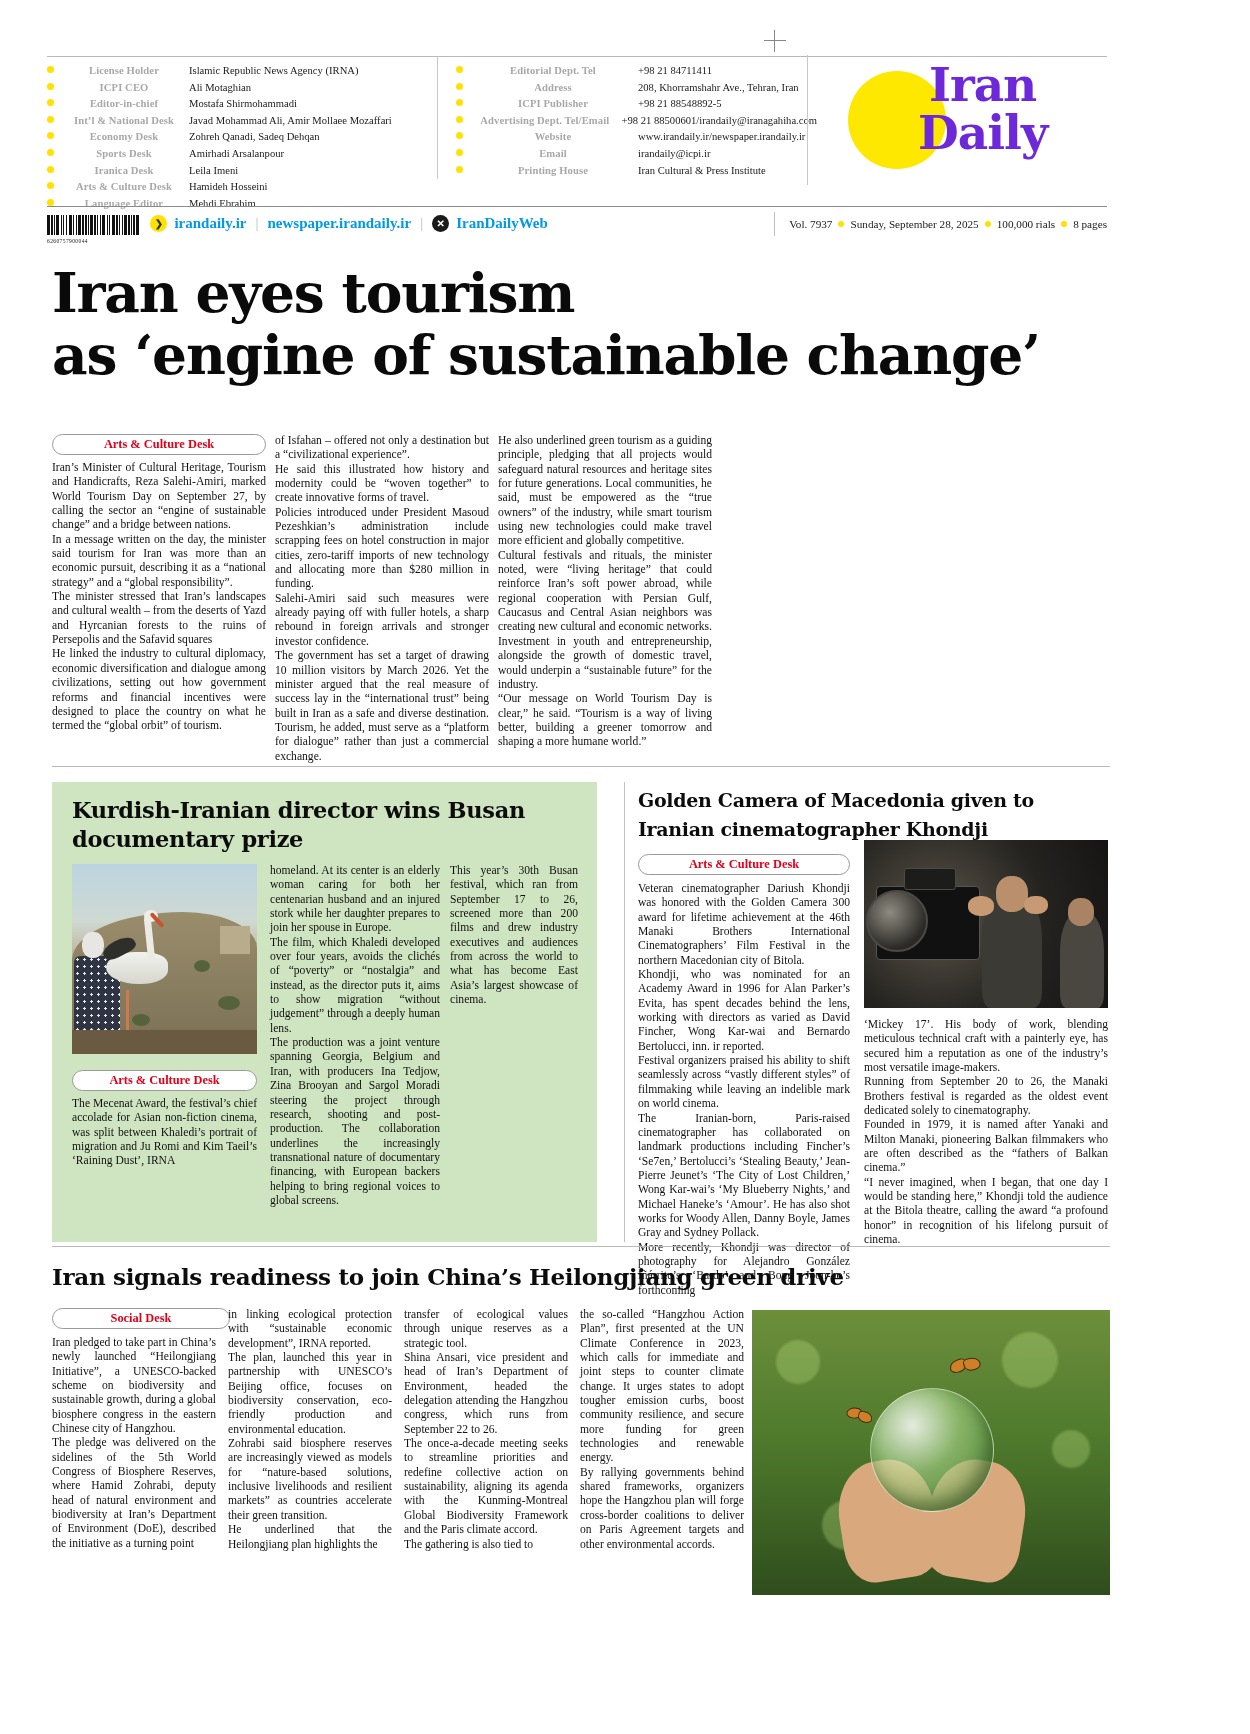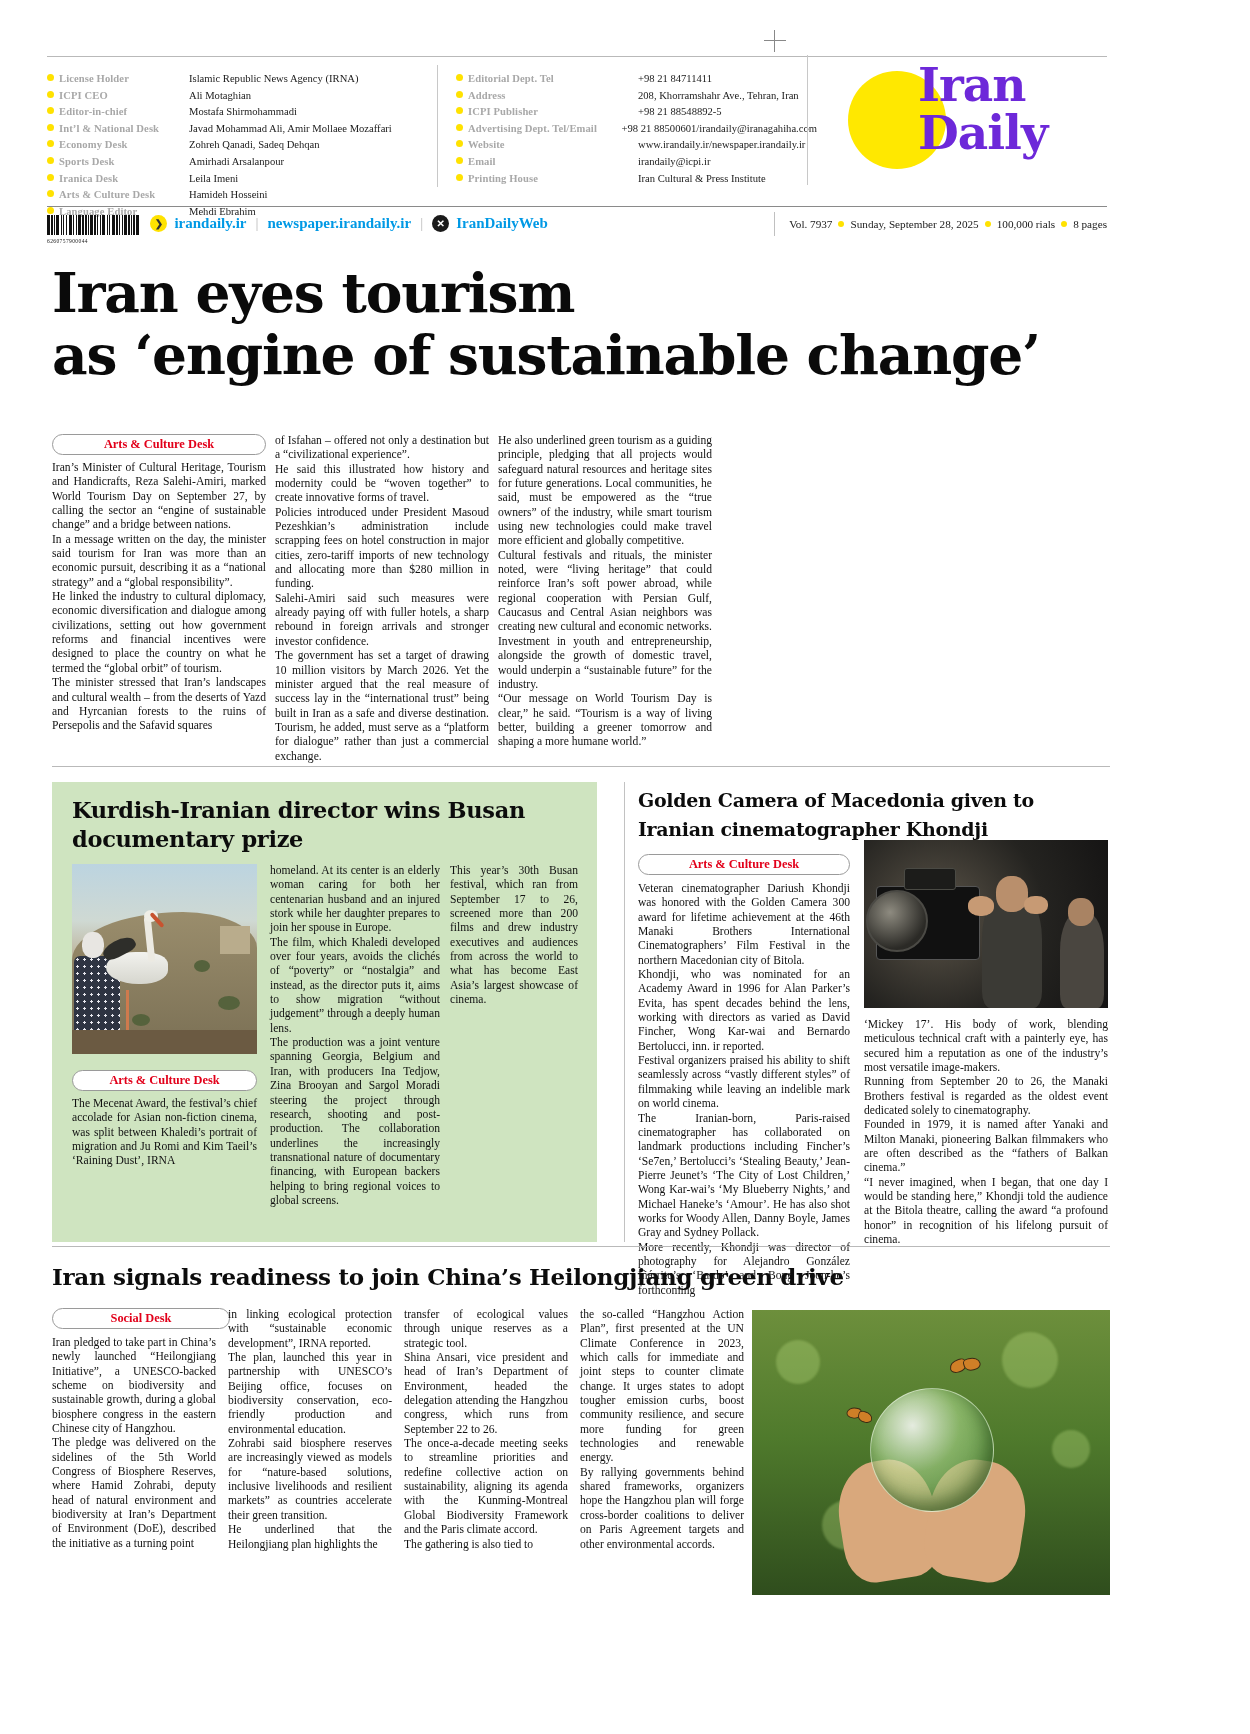--- a/index.html
+++ b/index.html
@@ -15,21 +15,21 @@
   
   .crop-mark { position:absolute; left:764px; top:30px; width:22px; height:22px; }
   .crop-mark::before { content:""; position:absolute; left:0; top:10px; width:22px; height:1.4px; background:#888; }
   .crop-mark::after  { content:""; position:absolute; left:10px; top:0; width:1.4px; height:22px; background:#888; }
 
   
   .masthead {
     position:absolute; left:47px; top:56px; width:1060px; height:140px;
     display:flex; align-items:flex-start;
     border-top:1px solid #b9b9b9;
-    padding-top:8px;
+    text-align:center;
   }
   .imprint-col { padding-top:6px; }
   .imprint-col.left  { width:380px; }
   .imprint-col.mid   { width:380px; border-left:1px solid #c8c8c8; padding-left:18px; margin-left:10px;}
   .imp-row { display:flex; align-items:baseline; line-height:15.4px; margin-bottom:1.2px; }
   .bullet {
     width:7px; height:7px; border-radius:50%; background:#FFE200;
     display:inline-block; margin-right:5px; flex:0 0 auto; position:relative; top:-1px;
   }
   .imp-label {
@@ -405,22 +405,22 @@
     <span class="l2">as ‘engine of sustainable change’</span>
   </h1>
 
   <div class="lead">
 
     <div class="lead-col c1">
       <div class="desk-tag">Arts &amp; Culture Desk</div>
       <div class="body-text">
           <p>Iran’s Minister of Cultural Heritage, Tourism and Handicrafts, Reza Salehi-Amiri, marked World Tourism Day on September 27, by calling the sector an “engine of sustainable change” and a bridge between nations.</p>
           <p>In a message written on the day, the minister said tourism for Iran was more than an economic pursuit, describing it as a “national strategy” and a “global responsibility”.</p>
+          <p>The minister stressed that Iran’s landscapes and cultural wealth – from the deserts of Yazd and Hyrcanian forests to the ruins of Persepolis and the Safavid squares</p>
           <p>He linked the industry to cultural diplomacy, economic diversification and dialogue among civilizations, setting out how government reforms and financial incentives were designed to place the country on what he termed the “global orbit” of tourism.</p>
-          <p>The minister stressed that Iran’s landscapes and cultural wealth – from the deserts of Yazd and Hyrcanian forests to the ruins of Persepolis and the Safavid squares</p>
         </div>
     </div>
 
     <div class="lead-col c2">
       <div class="body-text">
           <p>of Isfahan – offered not only a destination but a “civilizational experience”.</p>
           <p>He said this illustrated how history and modernity could be “woven together” to create innovative forms of travel.</p>
           <p>Policies introduced under President Masoud Pezeshkian’s administration include scrapping fees on hotel construction in major cities, zero-tariff imports of new technology and allocating more than $280 million in funding.</p>
           <p>Salehi-Amiri said such measures were already paying off with fuller hotels, a sharp rebound in foreign arrivals and stronger investor confidence.</p>
           <p>The government has set a target of drawing 10 million visitors by March 2026. Yet the minister argued that the real measure of success lay in the “international trust” being built in Iran as a safe and diverse destination. Tourism, he added, must serve as a “platform for dialogue” rather than just a commercial exchange.</p>

